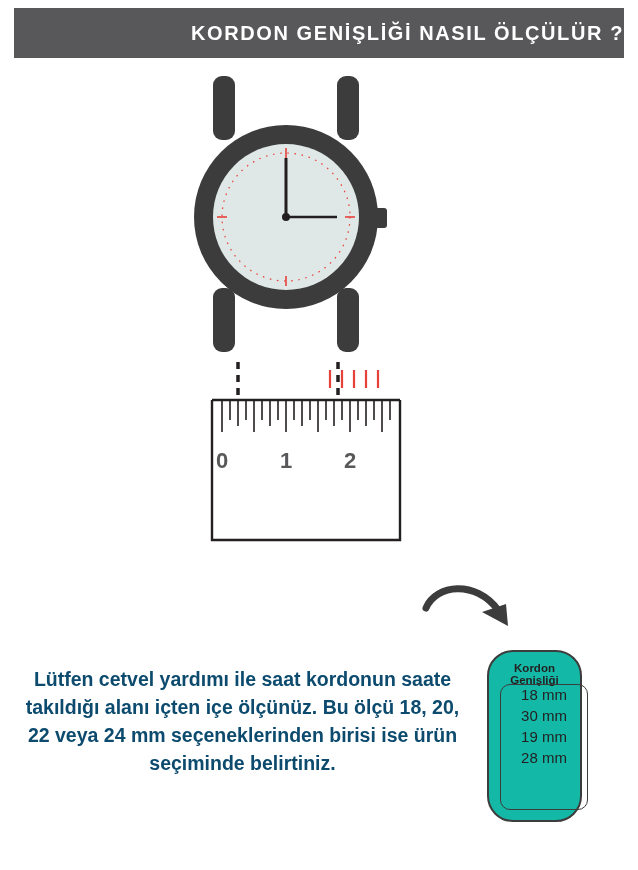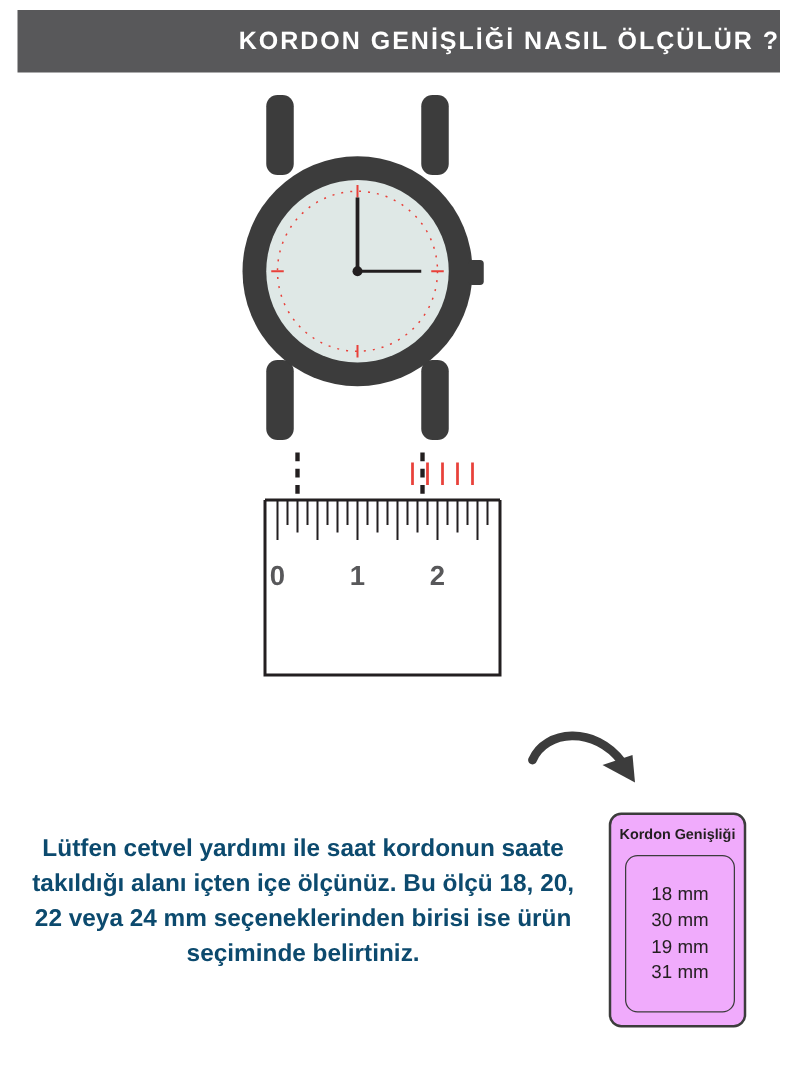--- a/index.html
+++ b/index.html
@@ -77,26 +77,26 @@
     line-height: 1.45;
     color: #0c4a6e;
     font-family: "Liberation Sans", sans-serif;
   }
 
   
   #options-card {
     position: absolute;
     left: 487px;
     top: 650px;
-    width: 110px;
+    width: 95px;
     height: 172px;
     border: 2px solid #3c3c3c;
-    border-radius: 10px;
+    border-radius: 26px;
     box-sizing: border-box;
-    background: #f0abfc;
+    background: #14b8a6;
   }
   #options-card-title {
     position: absolute;
     top: 10px;
     left: 0;
     width: 100%;
     text-align: center;
     font-size: 11.5px;
     font-weight: bold;
     color: #231f20;
@@ -107,21 +107,20 @@
     left: 11px;
     top: 32px;
     width: 88px;
     height: 126px;
     border: 1.5px solid #3c3c3c;
     border-radius: 10px;
     box-sizing: border-box;
     display: flex;
     flex-direction: column;
     align-items: center;
-    justify-content: center;
     gap: 1px;
   }
   .option-item {
     font-size: 15px;
     color: #231f20;
     line-height: 1.33;
     font-family: "Liberation Sans", sans-serif;
   }
 </style>
 </head>
@@ -215,15 +214,15 @@
 <div id="instruction-block">
   <p id="instruction-text">Lütfen cetvel yardımı ile saat kordonun  saate takıldığı alanı içten içe ölçünüz. Bu ölçü 18, 20, 22 veya 24 mm seçeneklerinden birisi ise ürün seçiminde belirtiniz.</p>
 </div>
 
 <div id="options-card">
   <div id="options-card-title">Kordon Genişliği</div>
   <div id="options-inner">
     <div class="option-item">18 mm</div>
     <div class="option-item">30 mm</div>
     <div class="option-item">19 mm</div>
-    <div class="option-item">31 mm</div>
+    <div class="option-item">28 mm</div>
   </div>
 </div>
 
 </body></html>

